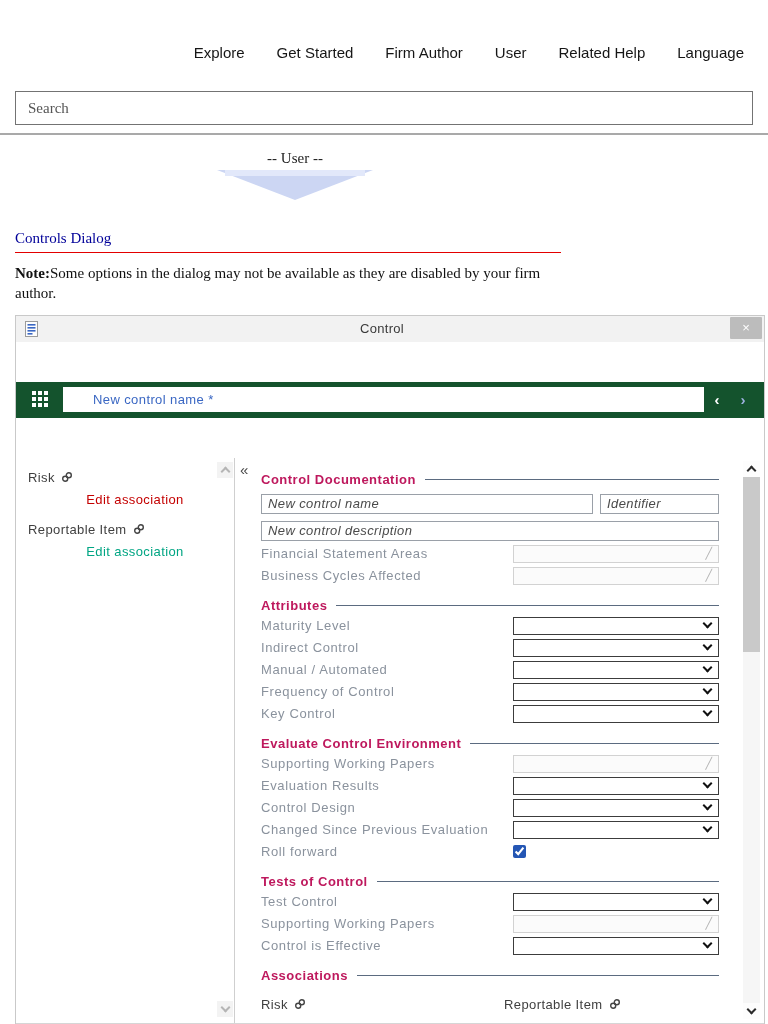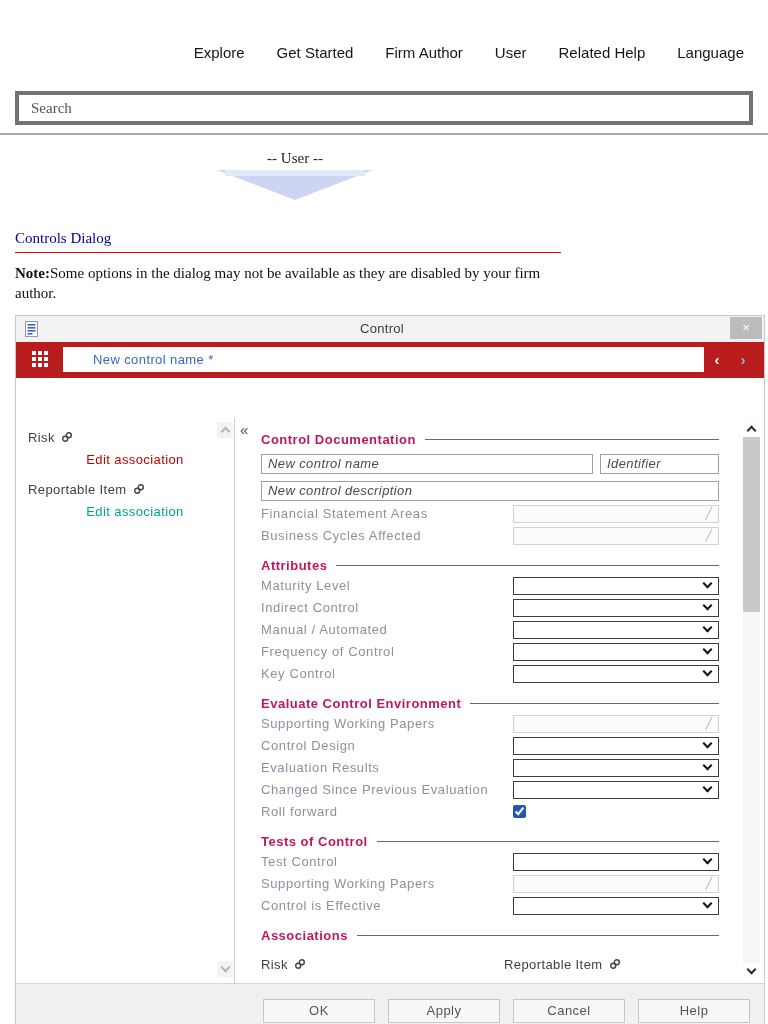--- a/index.html
+++ b/index.html
@@ -5,21 +5,21 @@
   * { box-sizing: border-box; }
   html,body { margin:0; padding:0; background:#fff; }
   body { width:768px; height:1024px; font-family:"Liberation Sans",sans-serif; overflow:hidden; }
 
   
   .topnav { display:flex; justify-content:flex-end; gap:32px; padding:44px 24px 0 0; font-size:15px; color:#161616; }
   .topnav span { cursor:pointer; white-space:nowrap; }
 
   
   .search-wrap { margin:30px 15px 0 15px; }
-  .search-wrap input { width:100%; height:34px; border:4px solid #737373; outline:none;
+  .search-wrap input { width:100%; height:34px; border:1px solid #737373; outline:none;
     font-family:"Liberation Serif",serif; font-size:15px; color:#333; padding:0 12px; }
   .search-wrap input::placeholder { color:#555; }
   .top-rule { margin:8px 0 0 0; border:none; border-top:2px solid #a9a9a9; }
 
   
   .flow { width:560px; margin:15px 0 0 15px; text-align:center;
     font-family:"Liberation Serif",serif; font-size:15px; color:#1c1c1c; }
   .flow-arrow { margin:3px auto 0; width:0; height:0;
     border-left:78px solid transparent; border-right:78px solid transparent;
     border-top:30px solid #ccd6f3; position:relative; }
@@ -33,21 +33,21 @@
 
   
   .dialog { margin:11px 0 0 15px; width:750px; border:1px solid #c9c9c9; background:#fff; }
 
   .title-bar { height:26px; background:#f2f2f2; position:relative; display:flex; align-items:center; }
   .doc-icon { margin-left:9px; display:flex; }
   .dlg-title { position:absolute; left:0; right:16px; text-align:center; font-size:13px; color:#3a3a3a; letter-spacing:0.3px; }
   .close-btn { position:absolute; right:2px; top:1px; width:32px; height:22px; background:#bcbcbc;
     color:#fff; font-size:13px; display:flex; align-items:center; justify-content:center; cursor:pointer; border-radius:1px; }
 
-  .toolbar { height:36px; background:#b91c1c; display:flex; align-items:center; padding:0 8px 0 16px; }
+  .toolbar { height:36px; background:#14532d; display:flex; align-items:center; padding:0 8px 0 16px;margin-top:40px; }
   .grid-icon { margin-right:14px; display:flex; }
   .toolbar-input { flex:1; height:25px; background:#fff; border:none; color:#3a67c3; font-size:13px;
     letter-spacing:0.4px; padding:0 6px 0 30px; font-family:"Liberation Sans",sans-serif; outline:none; }
   .tb-chev { width:26px; text-align:center; font-size:15px; font-weight:bold; cursor:pointer; }
   .tb-chev.prev { color:#ffffff; }
   .tb-chev.next { color:#9db1de; }
 
   .dlg-body { display:flex; height:565px; background:#fff;margin-top:40px; }
 
   
@@ -268,27 +268,27 @@
         <span class="htxt">Evaluate Control Environment</span>
           <span class="line"></span>
       </div>
       <div class="frow">
         <span class="flabel">Supporting Working Papers</span>
         <div class="dinput">
             <span>╱</span>
           </div>
       </div>
       <div class="frow">
+        <span class="flabel">Evaluation Results</span>
+        <div class="sel">
+            <span class="chev-dn"></span>
+          </div>
+      </div>
+      <div class="frow">
         <span class="flabel">Control Design</span>
-        <div class="sel">
-            <span class="chev-dn"></span>
-          </div>
-      </div>
-      <div class="frow">
-        <span class="flabel">Evaluation Results</span>
         <div class="sel">
             <span class="chev-dn"></span>
           </div>
       </div>
       <div class="frow">
         <span class="flabel">Changed Since Previous Evaluation</span>
         <div class="sel">
             <span class="chev-dn"></span>
           </div>
       </div>

